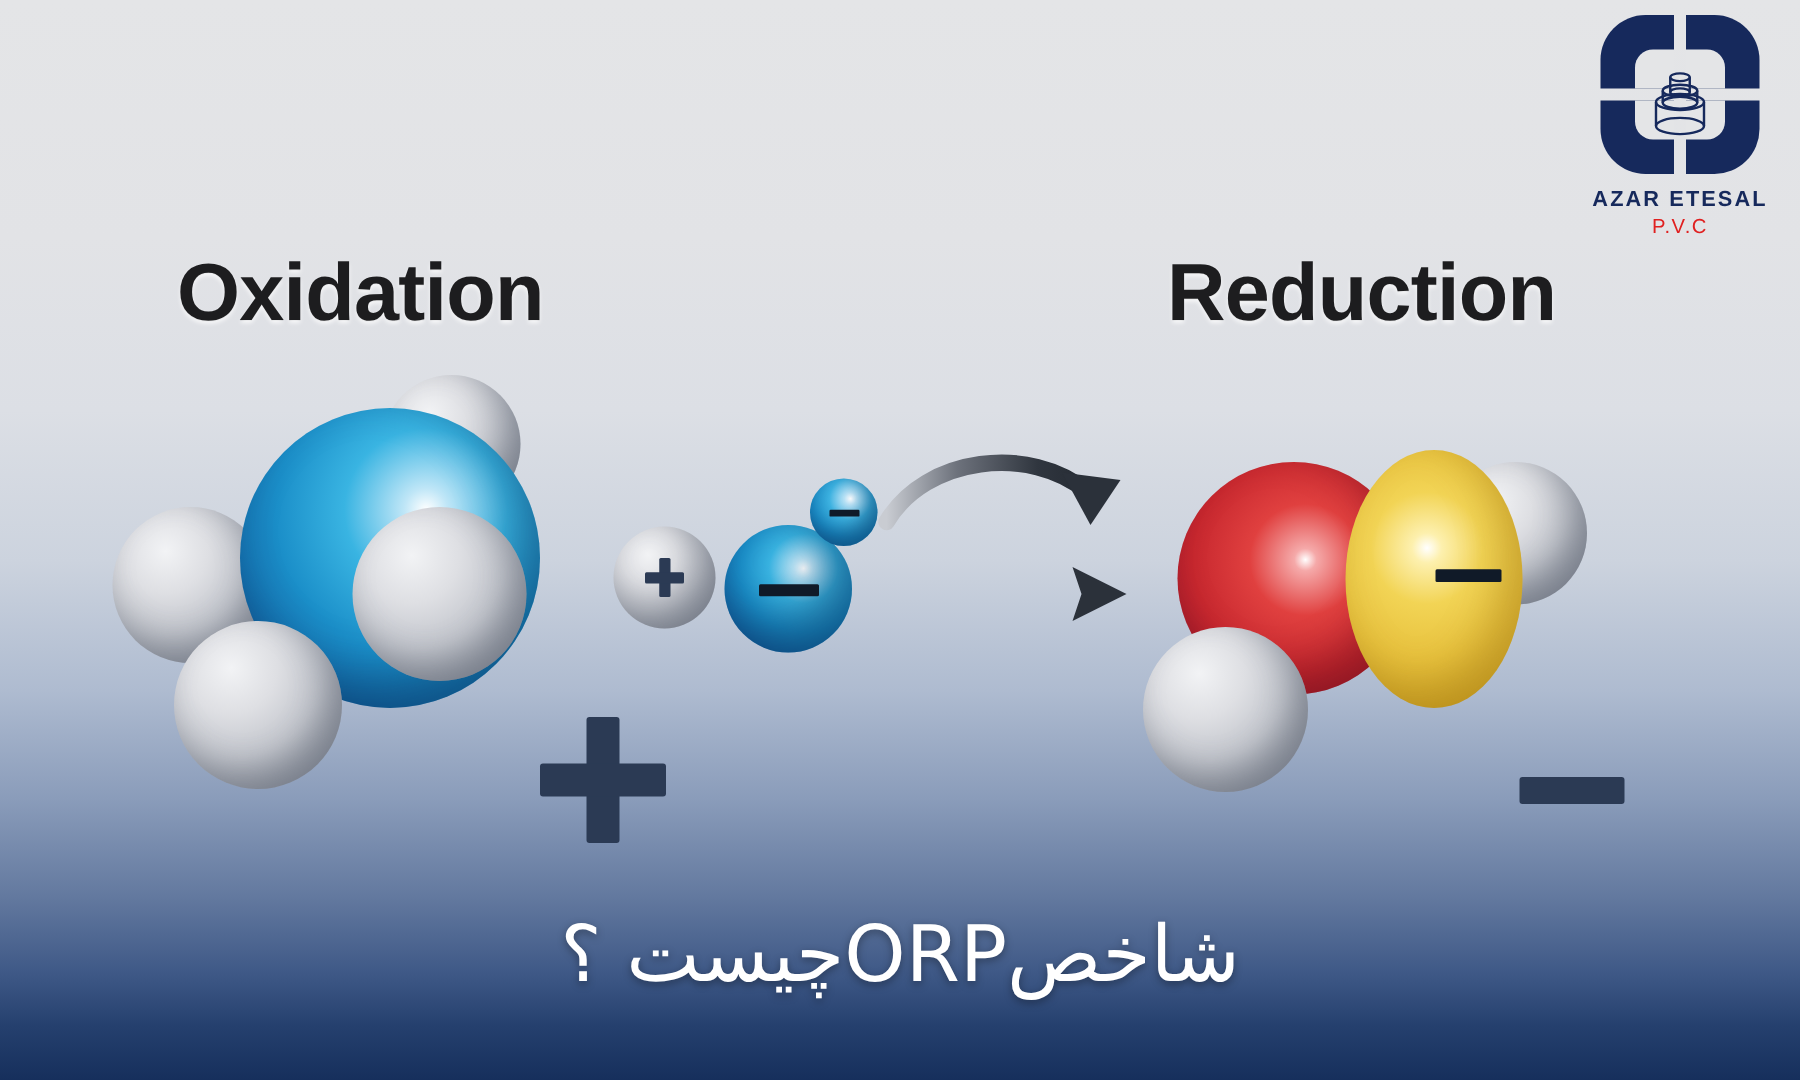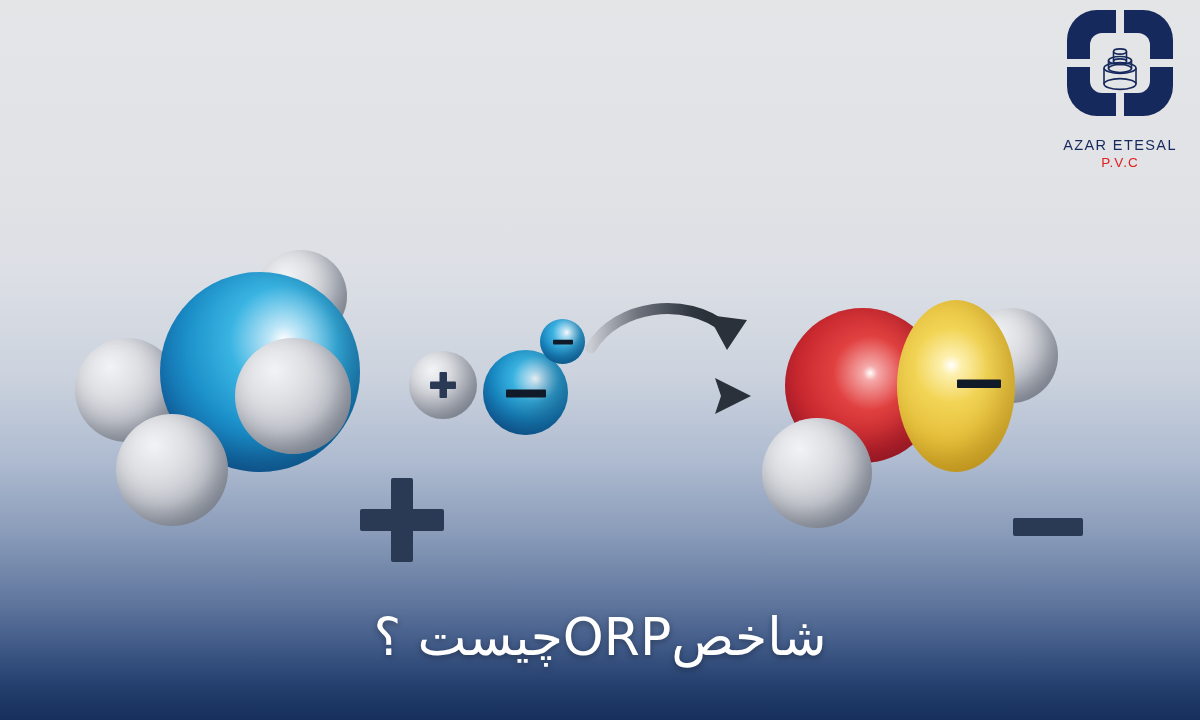--- a/index.html
+++ b/index.html
@@ -50,21 +50,21 @@
     text-shadow: 0 2px 6px rgba(0,0,0,.35);
     font-family: "DejaVu Sans", "Liberation Sans", sans-serif;
   }
 
   
   #logo { position: absolute; left: 1058px; top: 8px; width: 124px; height: 170px; }
   #logo-mark { position: relative; width: 110px; height: 110px; margin: 0 auto; }
   #logo-mark svg { display: block; width: 110px; height: 110px; }
   #logo-name {
     text-align: center; color: #16295c; font-size: 14.5px;
-    font-weight: normal; letter-spacing: 1.4px; margin-top: 19px;
+    font-weight: bold; letter-spacing: 1.4px; margin-top: 7px;
   }
   #logo-sub {
     text-align: center; color: #e02020; font-size: 13.5px;
     font-weight: normal; letter-spacing: 1px; margin-top: 2px;
   }
 
   
   .sph { position: absolute; border-radius: 50%; }
   .grayS {
     background:
@@ -102,21 +102,23 @@
 
   
   #arrows { position: absolute; left: 575px; top: 292px; width: 200px; height: 132px; }
   #arrows svg { display: block; }
 </style>
 </head>
 <body>
 
 <div id="stage">
 
-
+  <div class="heading" id="h-oxidation">Oxidation</div>
+
+  <div class="heading" id="h-reduction">Reduction</div>
 
   <div id="logo">
     <div id="logo-mark">
       <svg viewBox="0 0 110 110" xmlns="http://www.w3.org/2000/svg">
         <defs>
           <clipPath id="clipQ">
             <path d="M0,0 H51 V51 H0 Z M59,0 H110 V51 H59 Z M0,59 H51 V110 H0 Z M59,59 H110 V110 H59 Z"></path>
           </clipPath>
         </defs>
         <g clip-path="url(#clipQ)">

